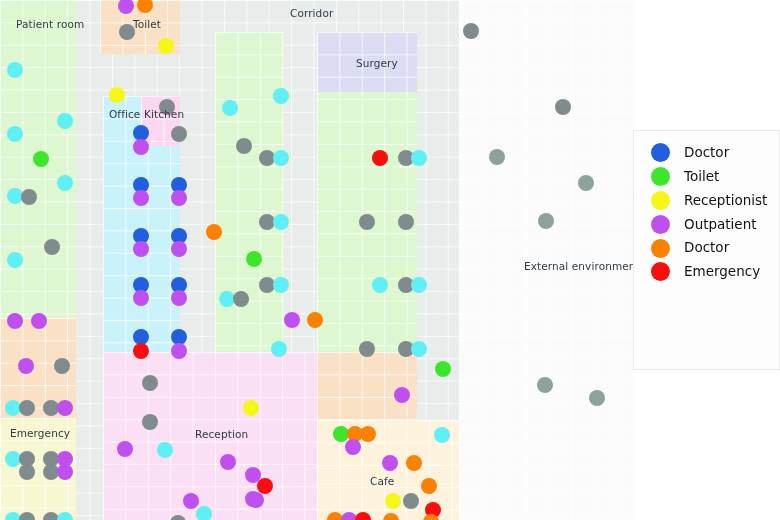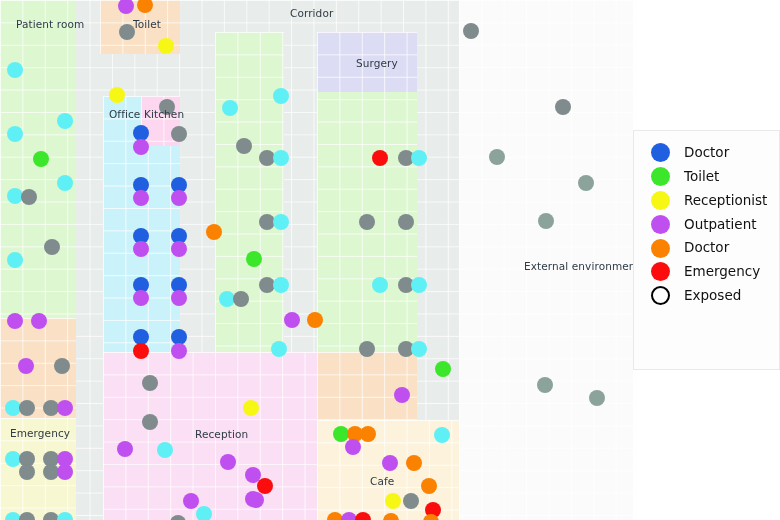--- a/index.html
+++ b/index.html
@@ -218,20 +218,16 @@
           <div class="ltext">Outpatient</div>
         </div>
         <div class="lrow">
           <div class="lswatch" style="background: rgb(251, 129, 0);"></div>
           <div class="ltext">Doctor</div>
         </div>
         <div class="lrow">
           <div class="lswatch" style="background: rgb(251, 13, 13);"></div>
           <div class="ltext">Emergency</div>
         </div>
-        <div class="lrow">
-          <div class="lswatch ring"></div>
-          <div class="ltext">Exposed</div>
-        </div>
       </div>
   </div>
 
 </div>
 
 </body></html>

